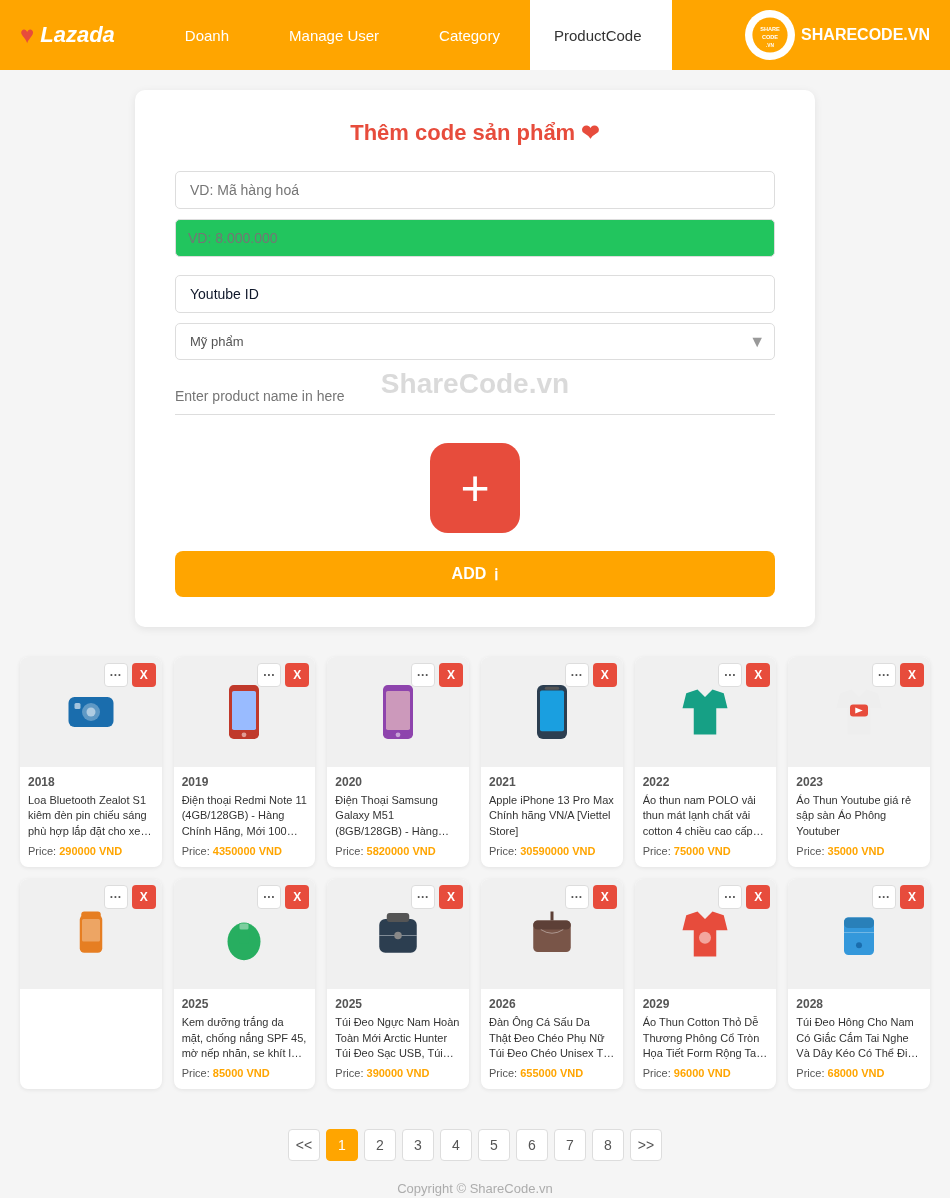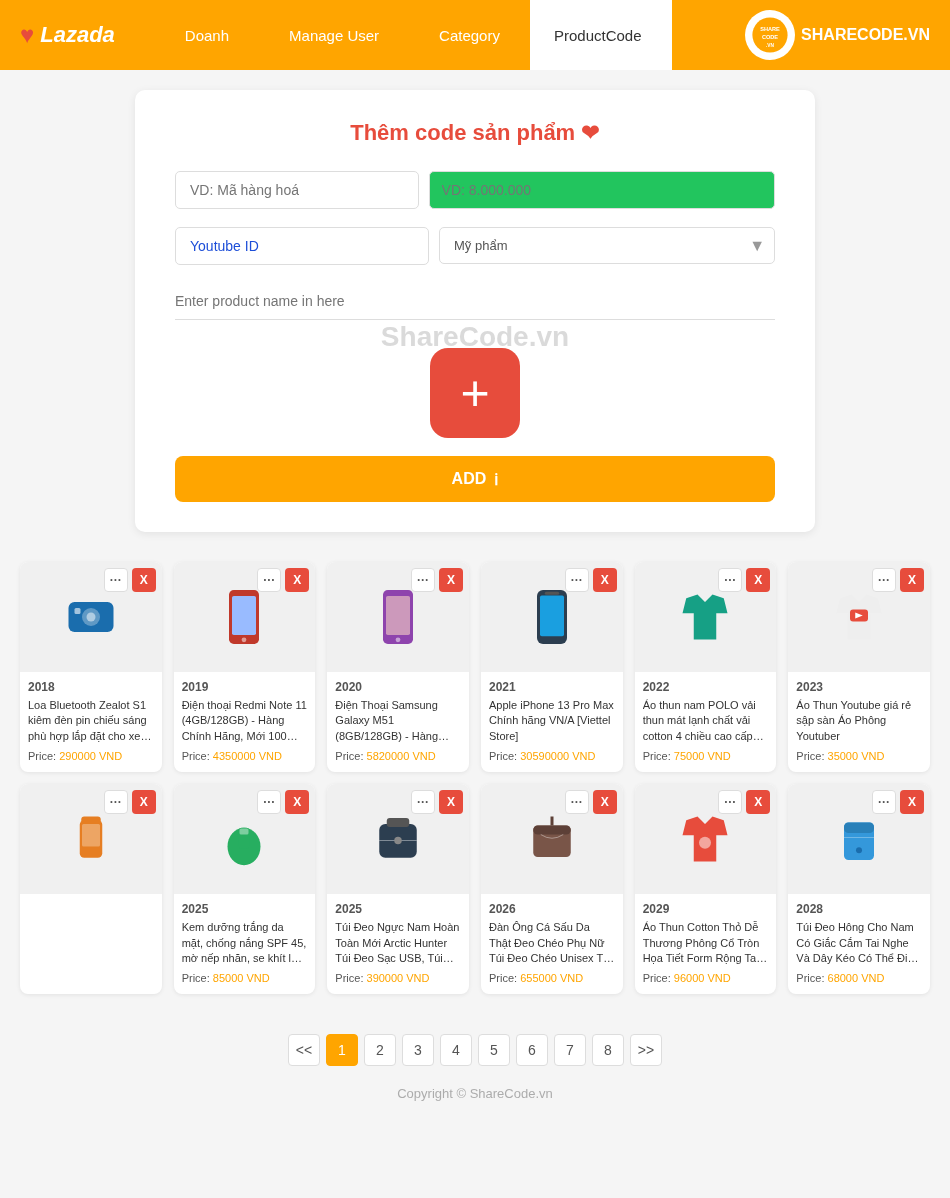--- a/index.html
+++ b/index.html
@@ -95,20 +95,21 @@
       font-size: 22px;
       font-weight: bold;
       text-align: center;
       margin-bottom: 25px;
     }
     .form-title .heart-icon { color: #e74c3c; }
     .form-row {
       display: flex;
       gap: 10px;
       margin-bottom: 18px;
+      flex-direction: column;
     }
     .form-label-input {
       flex: 1;
       border: 1px solid #ddd;
       border-radius: 5px;
       padding: 10px 14px;
       font-size: 14px;
       color: #999;
       background: white;
       outline: none;
@@ -124,21 +125,21 @@
       outline: none;
     }
     .youtube-label {
       flex: 1;
       display: flex;
       align-items: center;
       border: 1px solid #ddd;
       border-radius: 5px;
       padding: 10px 14px;
       font-size: 14px;
-      color: #1d4ed8;
+      color: #0f172a;
       background: white;
     }
     .youtube-select-wrapper {
       flex: 1.5;
       position: relative;
     }
     .youtube-select {
       width: 100%;
       border: 1px solid #ddd;
       border-radius: 5px;
@@ -280,21 +281,21 @@
       -webkit-line-clamp: 3;
       -webkit-box-orient: vertical;
       overflow: hidden;
     }
     .product-price {
       font-size: 11px;
       color: #555;
     }
     .product-price span {
       color: #FFA500;
-      font-weight: normal;
+      font-weight: bold;
     }
 
     
     .pagination {
       display: flex;
       justify-content: center;
       align-items: center;
       gap: 6px;
       padding: 20px 0 10px;
     }

